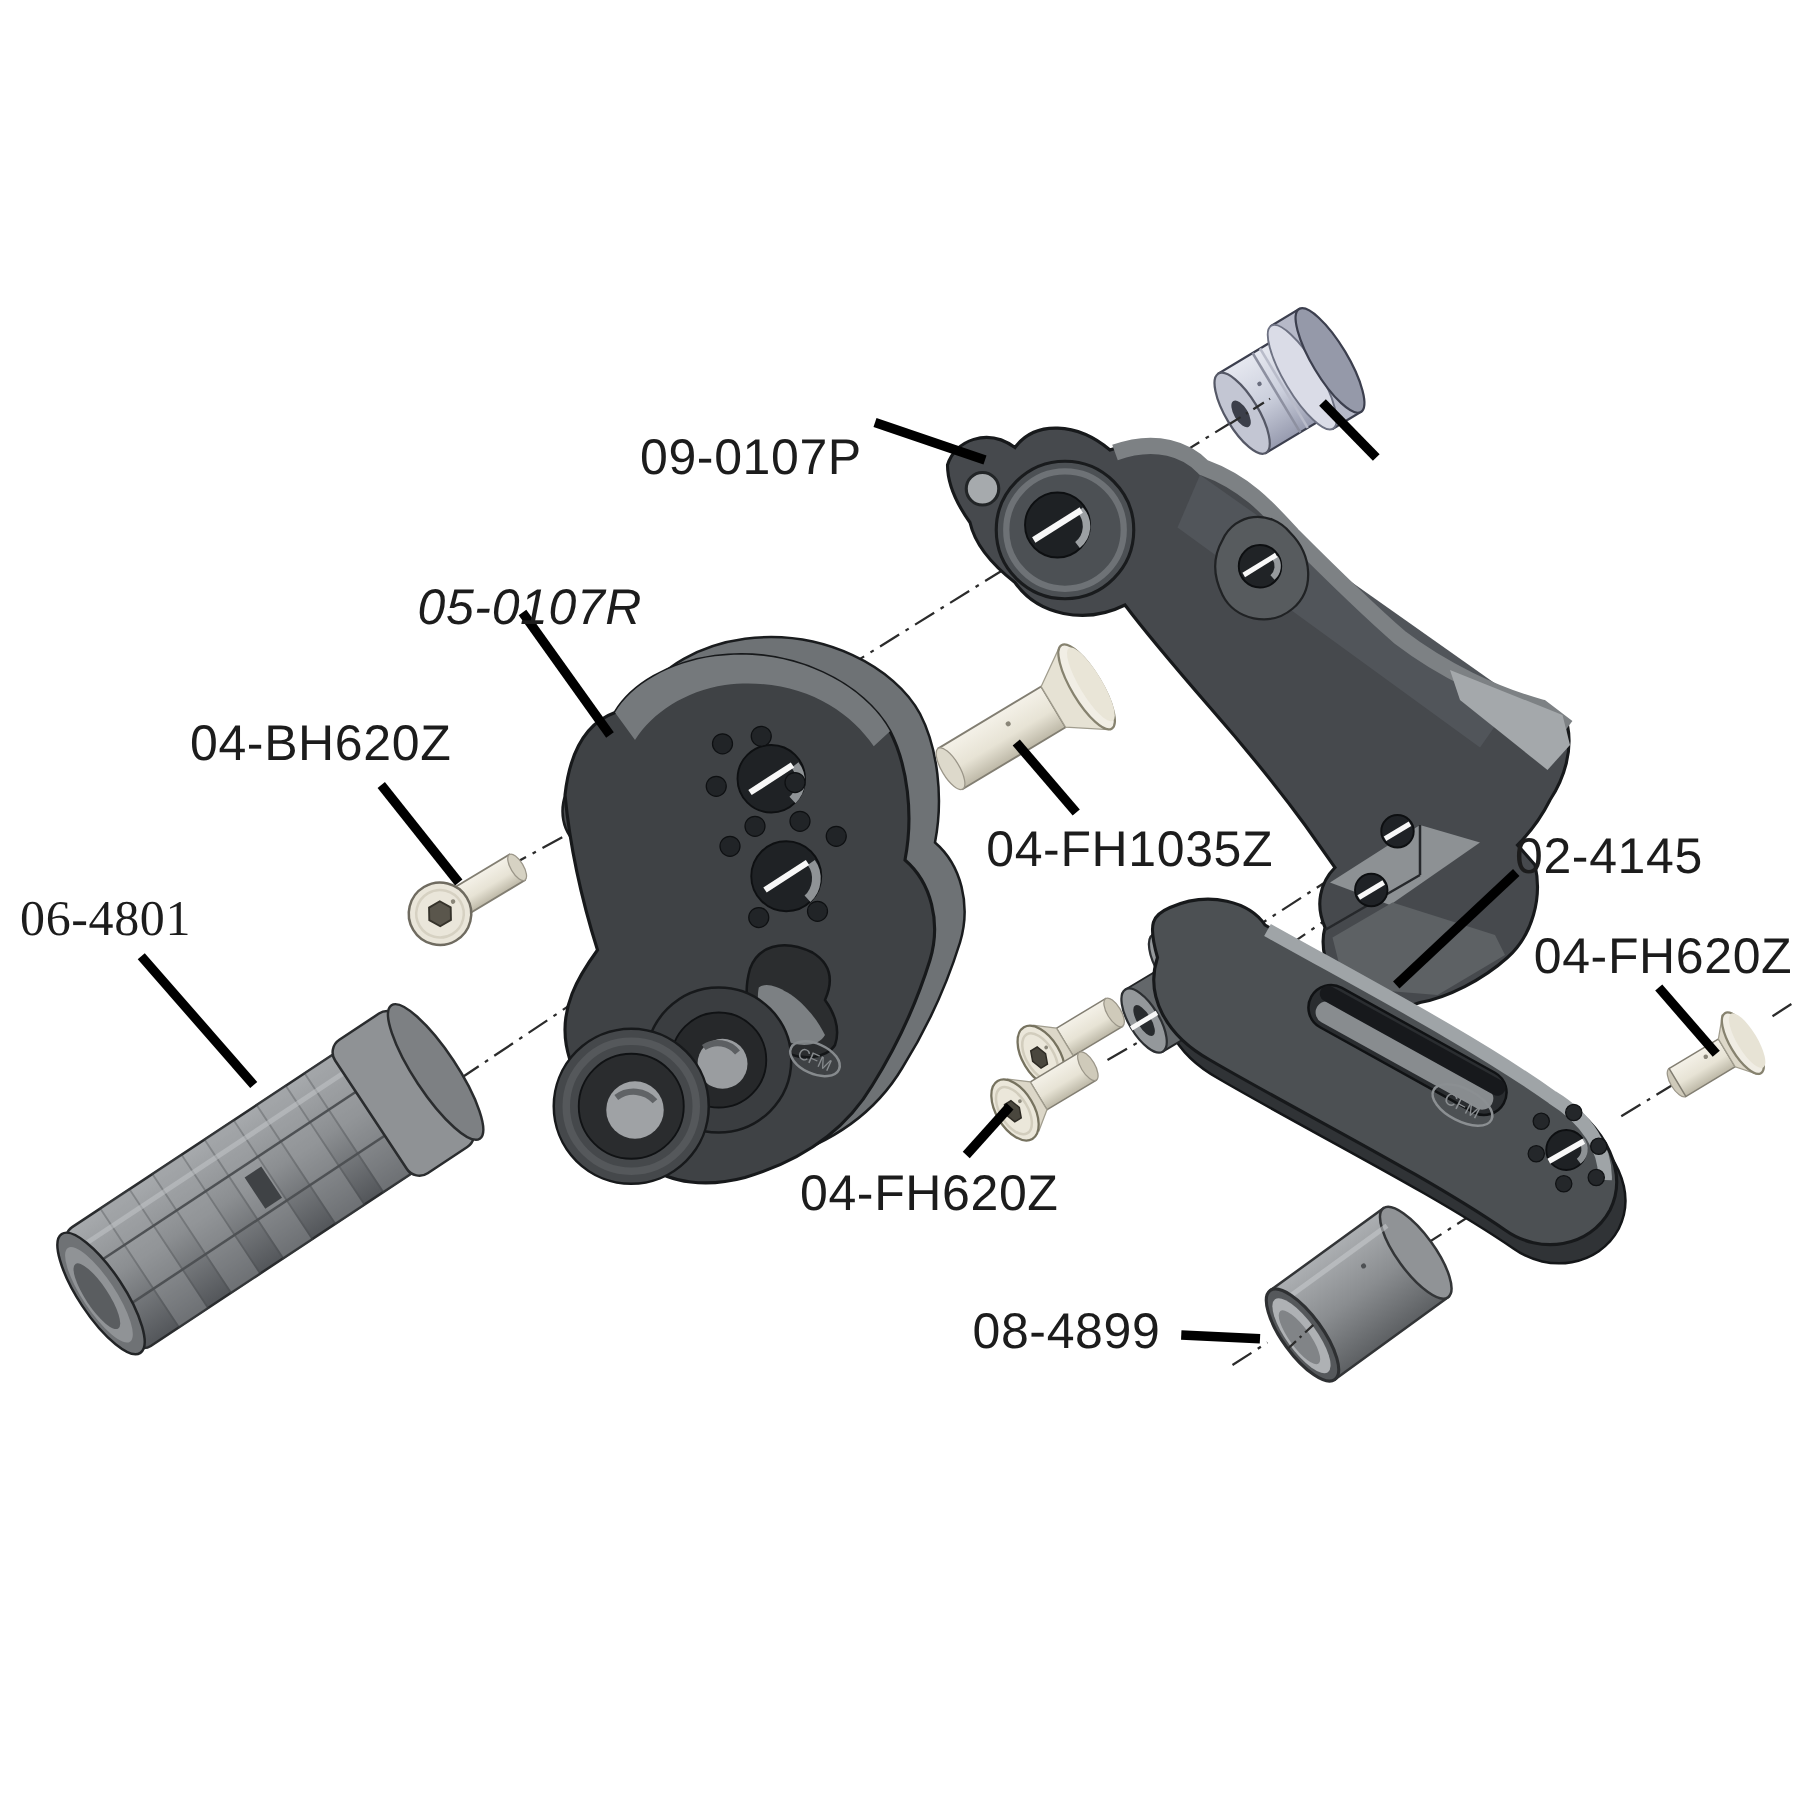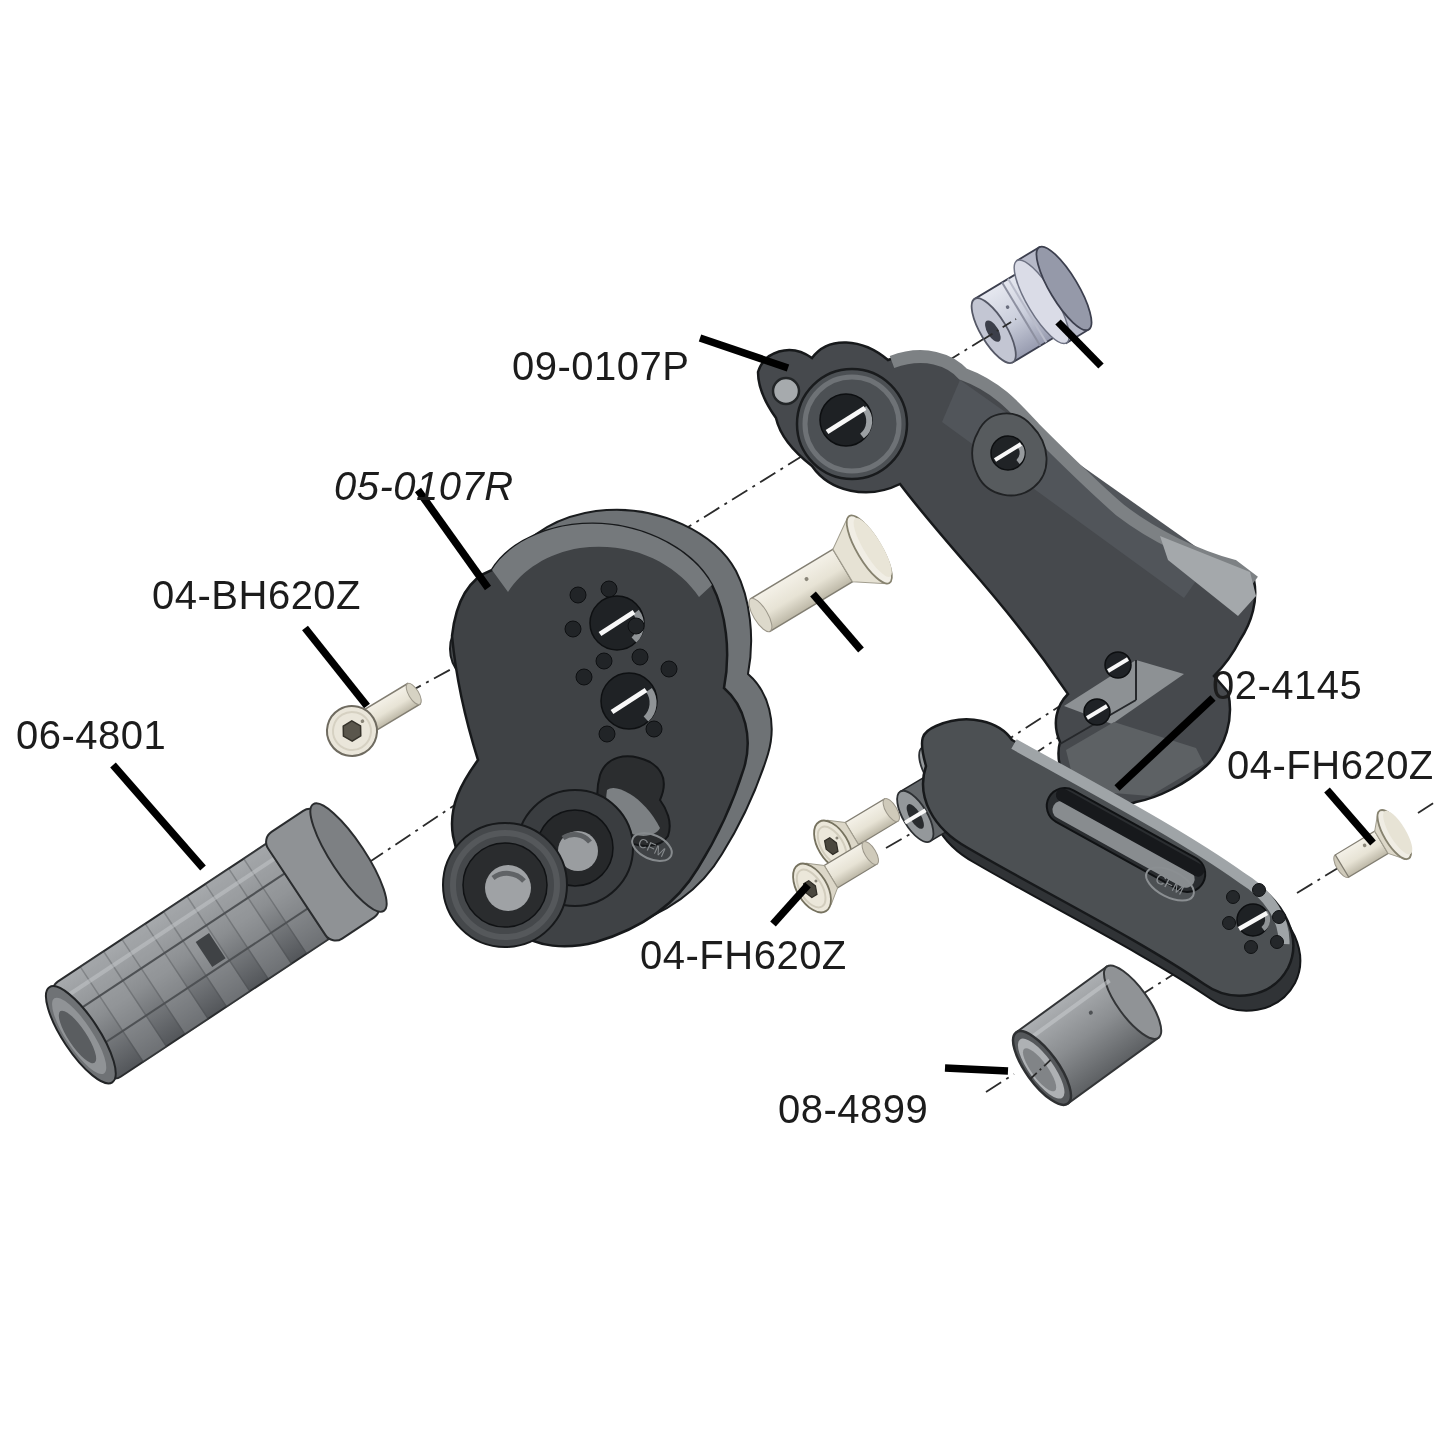--- a/index.html
+++ b/index.html
@@ -301,18 +301,19 @@
     <line x1="1213" y1="698" x2="1117" y2="788"></line>
     <line x1="1327" y1="790" x2="1373" y2="843"></line>
     <line x1="773" y1="924" x2="808" y2="885"></line>
     <line x1="945" y1="1068" x2="1008" y2="1071"></line>
   </g>
 </svg>
 
   <div class="part-label" style="left:512px;top:318px;margin-top:27px;">09-0107P</div>
   <div class="part-label" style="left:334px;top:465px;font-style:italic;">05-0107R</div>
   <div class="part-label" style="left:152px;top:574px;">04-BH620Z</div>
-  <div class="part-label" style="left:16px;top:714px;">06-4801</div>
+  <div class="part-label" style="left:16px;top:714px;font-family:Liberation Serif, serif;">06-4801</div>
+  <div class="part-label" style="left:789px;top:659px;">04-FH1035Z</div>
   <div class="part-label" style="left:1212px;top:664px;">02-4145</div>
   <div class="part-label" style="left:1227px;top:744px;">04-FH620Z</div>
   <div class="part-label" style="left:640px;top:934px;">04-FH620Z</div>
-  <div class="part-label" style="left:778px;top:1044px;margin-top:44px;">08-4899</div>
+  <div class="part-label" style="left:778px;top:1044px;">08-4899</div>
 </div>
 
 </body></html>

